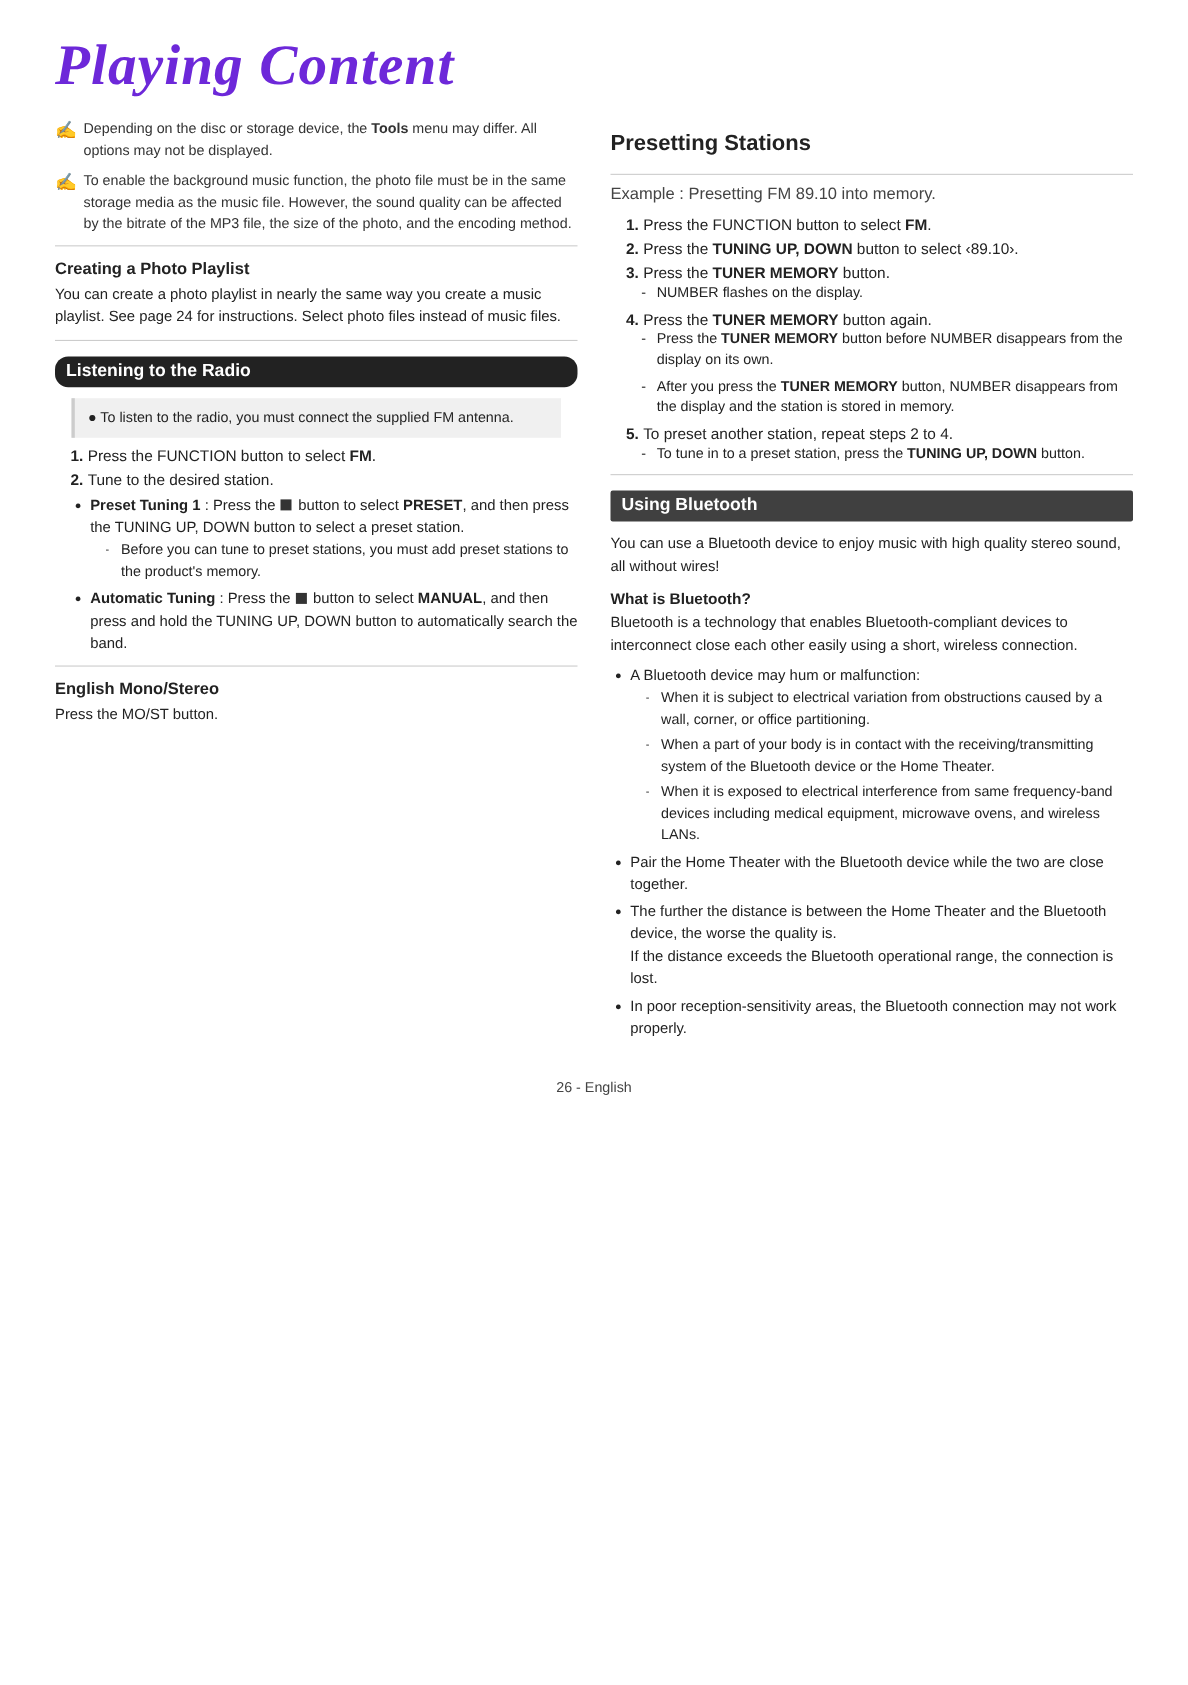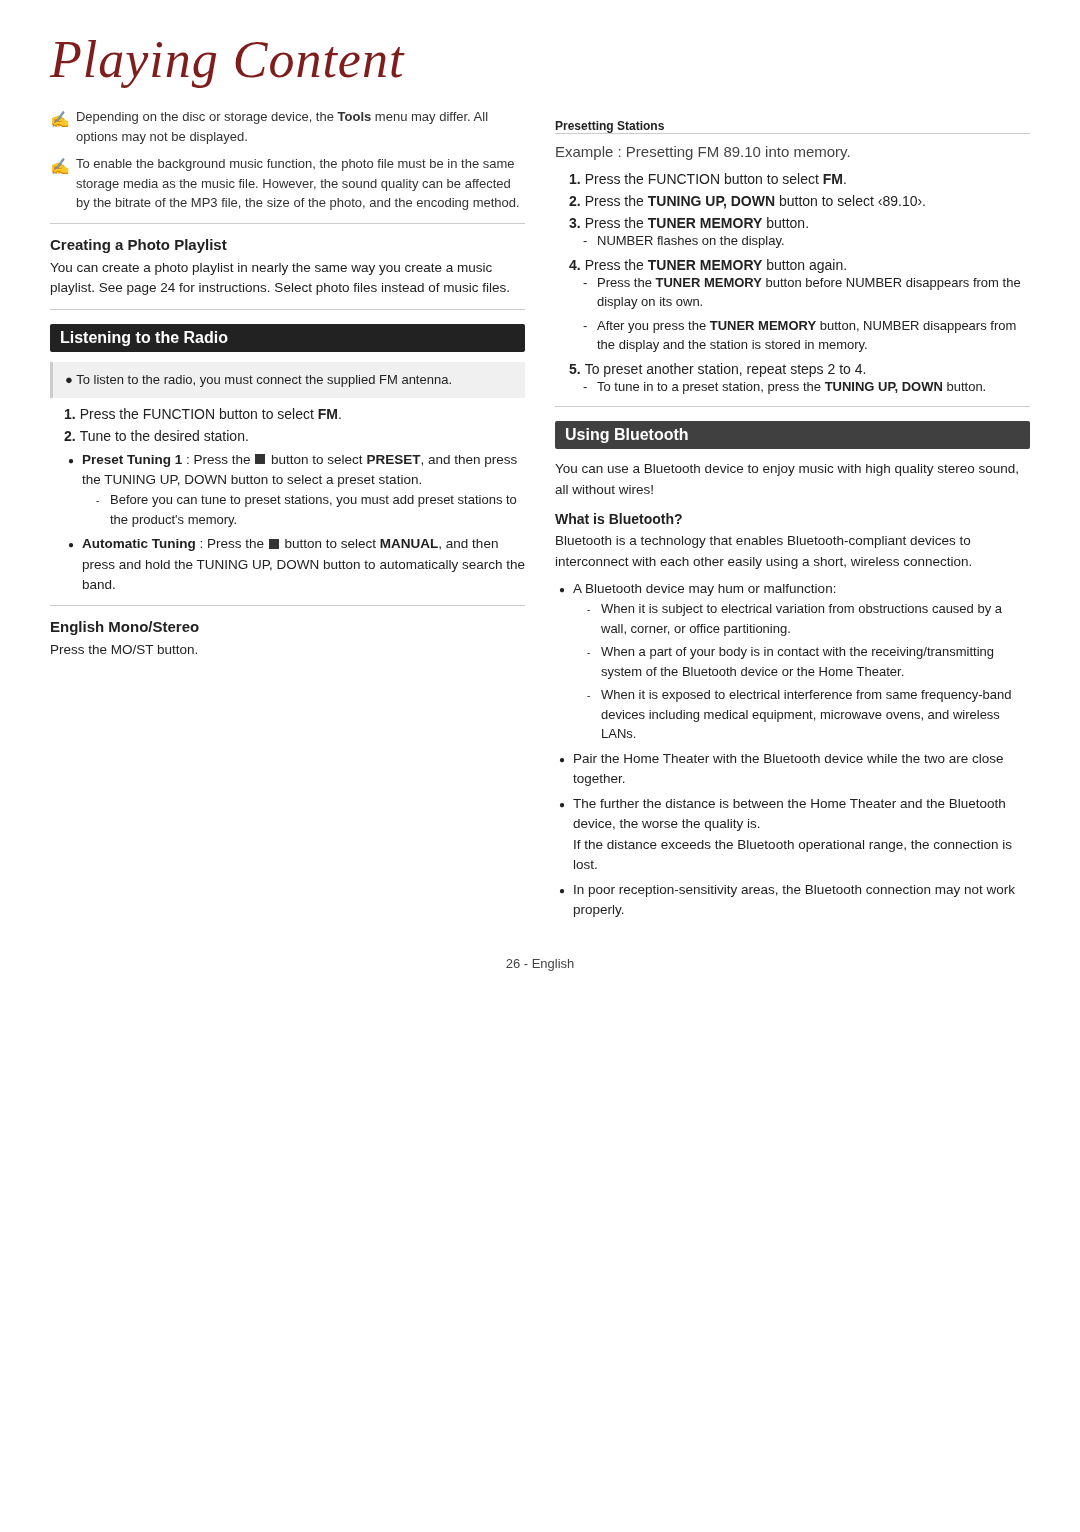--- a/index.html
+++ b/index.html
@@ -9,22 +9,22 @@
       background: #fff;
       font-family: Arial, sans-serif;
       font-size: 14px;
       color: #222;
       padding: 30px 50px 40px 50px;
     }
     .page-title {
       font-family: Georgia, serif;
       font-style: italic;
       font-size: 52px;
-      font-weight: normal;
-      color: #7f1d1d;
+      font-weight: bold;
+      color: #6d28d9;
       margin-bottom: 18px;
       letter-spacing: 1px;
     }
     .two-col {
       display: flex;
       gap: 30px;
     }
     .col-left {
       flex: 1;
     }
@@ -46,21 +46,21 @@
       margin-top: 1px;
     }
     .note-text { flex: 1; }
     .section-header-dark {
       background: #222;
       color: #fff;
       padding: 5px 10px;
       font-size: 16px;
       font-weight: bold;
       margin: 14px 0 10px 0;
-      border-radius: 2px;
+      border-radius: 12px;
     }
     .section-header-dark2 {
       background: #404040;
       color: #fff;
       padding: 5px 10px;
       font-size: 16px;
       font-weight: bold;
       margin: 14px 0 10px 0;
       border-radius: 2px;
     }
@@ -78,21 +78,21 @@
     }
     hr.divider {
       border: none;
       border-top: 1px solid #ccc;
       margin: 10px 0;
     }
     .info-box {
       background: #f0f0f0;
       border-left: 3px solid #ccc;
       padding: 8px 12px;
-      margin: 8px 0;
+      margin: 8px 15px;
       font-size: 13px;
       line-height: 1.5;
     }
     ul.bullet-circle {
       list-style: none;
       margin-left: 4px;
       padding: 0;
     }
     ul.bullet-circle li {
       margin-bottom: 5px;
@@ -214,21 +214,21 @@
 
     <hr class="divider">
 
     <div class="subsection-title">English Mono/Stereo</div>
     <p>Press the MO/ST button.</p>
 
   </div>
 
   <div class="col-right">
 
-    <div class="subsection-title" style="font-size:12px; border-bottom:1px solid #ccc; padding-bottom:0; margin-bottom:6px;">Presetting Stations</div>
+    <div class="subsection-title" style="font-size:20px; border-bottom:1px solid #ccc; padding-bottom:16px; margin-bottom:6px;">Presetting Stations</div>
     <p class="presetting-example">Example : Presetting FM 89.10 into memory.</p>
 
     <div class="indent-block">
 
       <div class="ol-item">
         <span class="ol-item-num">1.</span>Press the FUNCTION button to select <span class="bold">FM</span>.
       </div>
 
       <div class="ol-item">
         <span class="ol-item-num">2.</span>Press the <span class="bold">TUNING UP, DOWN</span> button to select ‹89.10›.
@@ -259,21 +259,21 @@
     </div>
 
     <hr class="divider">
 
     <div class="section-header-dark2">Using Bluetooth</div>
 
     <p>You can use a Bluetooth device to enjoy music with high quality stereo sound, all without wires!</p>
 
     <div class="subsection-sub">What is Bluetooth?</div>
 
-    <p>Bluetooth is a technology that enables Bluetooth-compliant devices to interconnect with each other easily using a short, wireless connection.</p>
+    <p>Bluetooth is a technology that enables Bluetooth-compliant devices to interconnect close each other easily using a short, wireless connection.</p>
 
     <ul class="bullet-circle">
       <li>
         A Bluetooth device may hum or malfunction:
         <ul class="sub-bullet">
           <li>When it is subject to electrical variation from obstructions caused by a wall, corner, or office partitioning.</li>
           <li>When a part of your body is in contact with the receiving/transmitting system of the Bluetooth device or the Home Theater.</li>
           <li>When it is exposed to electrical interference from same frequency-band devices including medical equipment, microwave ovens, and wireless LANs.</li>
         </ul>
       </li>

